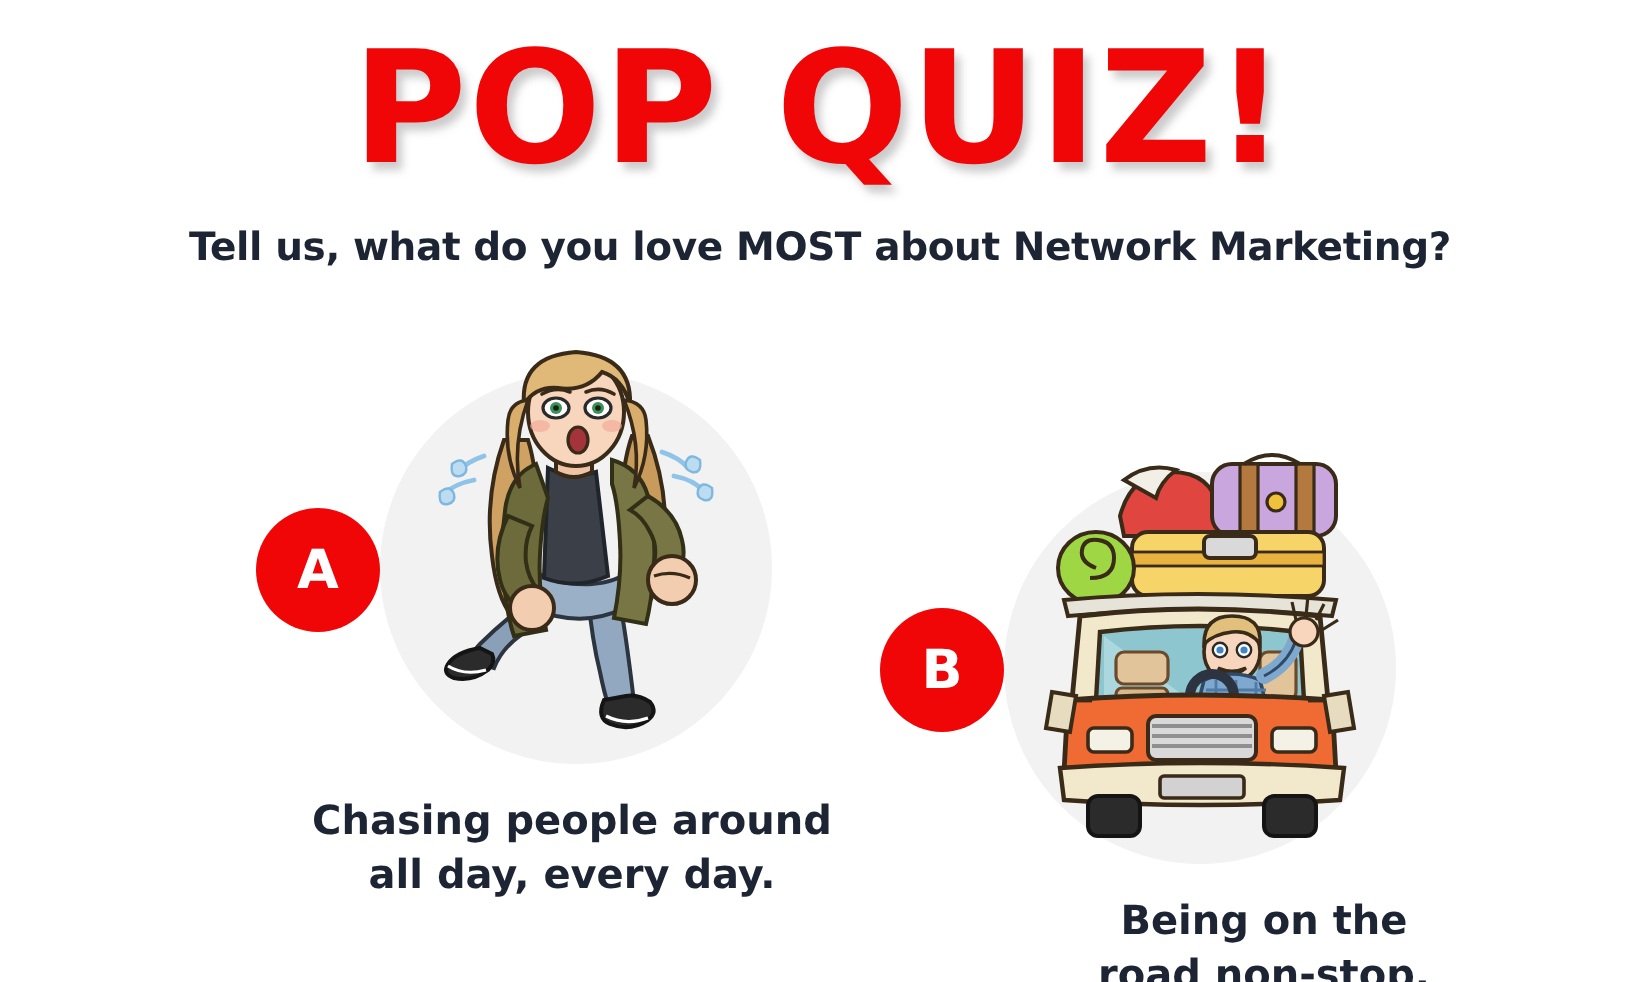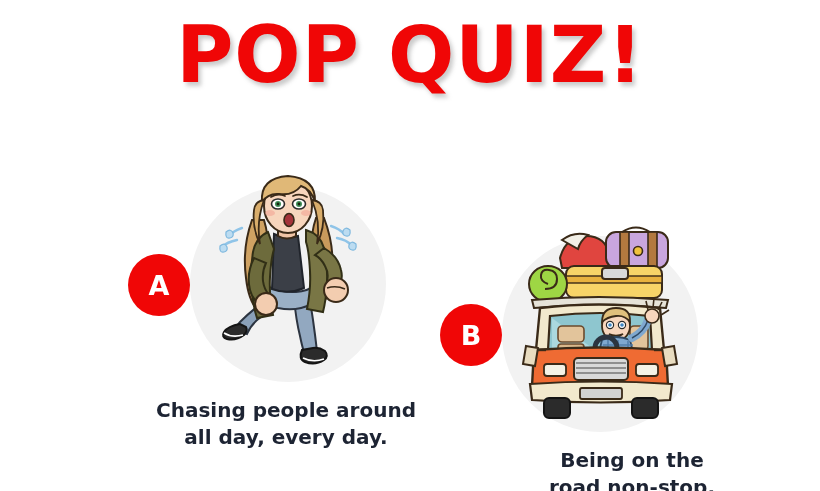--- a/index.html
+++ b/index.html
@@ -102,20 +102,21 @@
     white-space: pre-line;
   }
   #option-a .caption { margin-left: 18px; }
   #option-b .caption { margin-left: 52px; }
 </style>
 </head>
 <body>
 
 <div id="quiz-header">
   <h1 id="quiz-title">POP QUIZ!</h1>
+  <p id="quiz-subtitle">Tell us, what do you love MOST about Network Marketing?</p>
 </div>
 
 <div class="option" id="option-a">
   <div class="option-stage">
 
     <div class="circle-bg"></div>
 
     <div class="badge">A</div>
 
     <svg class="art" viewBox="0 0 196 215">

